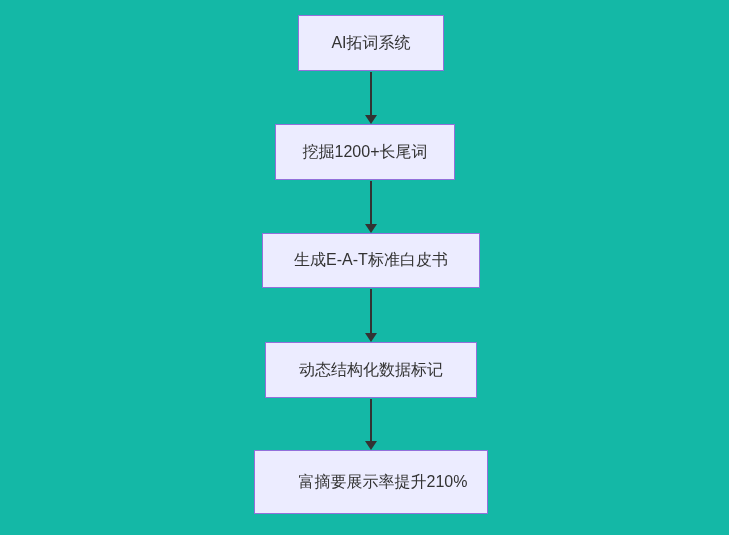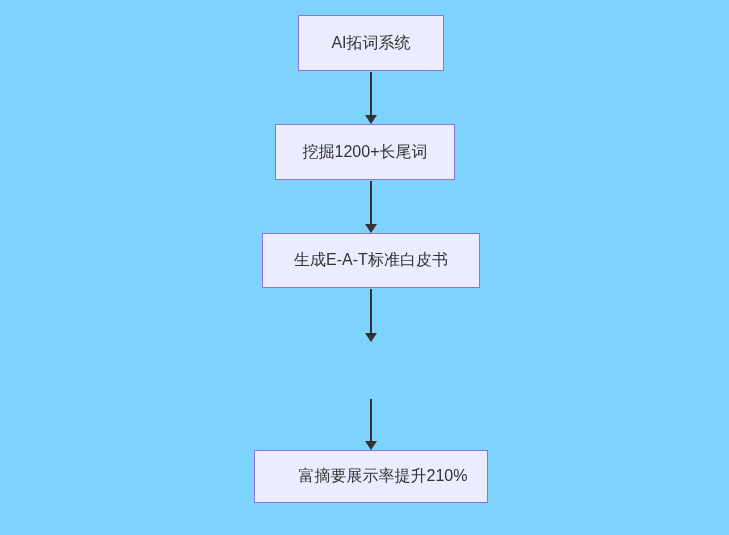--- a/index.html
+++ b/index.html
@@ -5,41 +5,41 @@
   html, body {
     margin: 0;
     padding: 0;
     background: #fafafa;
     font-family: "Liberation Sans", "DejaVu Sans", sans-serif;
   }
   .canvas {
     position: relative;
     width: 729px;
     height: 535px;
-    background: #7dd3fc;
+    background: #14b8a6;
     overflow: hidden;
   }
   .node {
     position: absolute;
     box-sizing: border-box;
     background: #ECECFF;
     border: 1px solid #9370DB;
     color: #333333;
     font-size: 16px;
     display: flex;
     align-items: center;
     justify-content: center;
     text-align: center;
     white-space: nowrap;
   }
   #node-a { left: 298px; top: 15px;  width: 146px; height: 56px; }
   #node-b { left: 275px; top: 124px; width: 180px; height: 56px; }
   #node-c { left: 262px; top: 233px; width: 218px; height: 55px; }
   #node-d { left: 265px; top: 342px; width: 212px; height: 56px; }
-  #node-e { left: 254px; top: 450px; width: 234px; height: 53px; padding-left: 24px; }
+  #node-e { left: 254px; top: 450px; width: 234px; height: 64px; padding-left: 24px; }
 
   .flow-arrow {
     position: absolute;
     left: 370px;
     width: 2px;
     background: #333333;
   }
   .flow-arrow::after {
     content: "";
     position: absolute;
@@ -72,20 +72,23 @@
   </div>
 
   <div class="flow-arrow" id="arrow-bc"></div>
 
   <div class="node" id="node-c">
     <span>生成E-A-T标准白皮书</span>
   </div>
 
   <div class="flow-arrow" id="arrow-cd"></div>
 
+  <div class="node" id="node-d">
+    <span>动态结构化数据标记</span>
+  </div>
 
   <div class="flow-arrow" id="arrow-de"></div>
 
   <div class="node" id="node-e">
     <span>富摘要展示率提升210%</span>
   </div>
 
 </div>
 
 </body></html>

